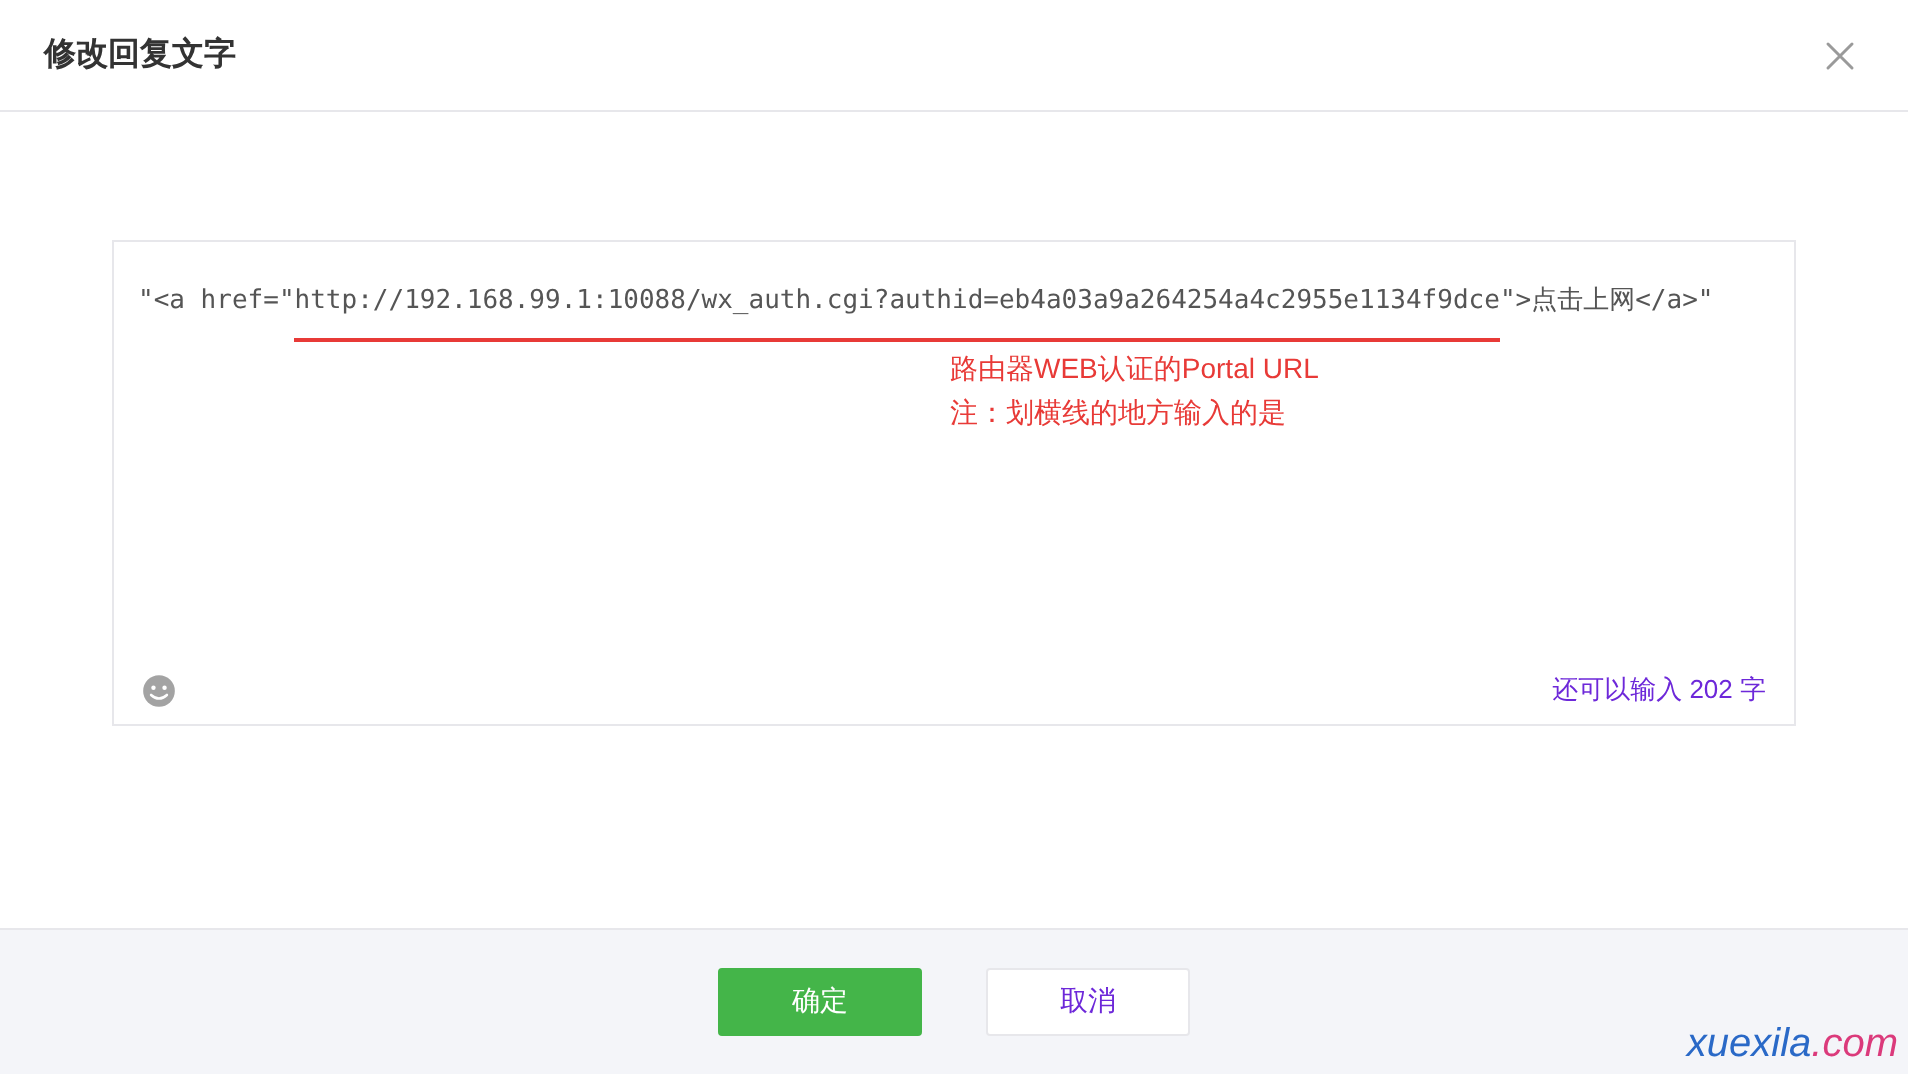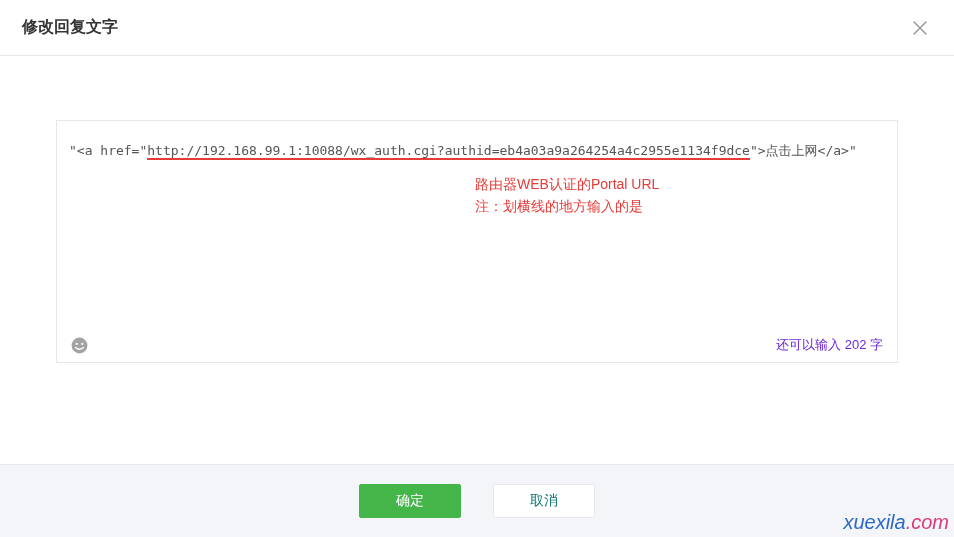--- a/index.html
+++ b/index.html
@@ -71,21 +71,21 @@
     color: #555;
     line-height: 1.5;
     white-space: nowrap;
   }
   .link-prefix, .link-suffix {
     color: #555;
   }
   .link-url {
     color: #555;
     border-bottom: 2px solid #e83a37;
-    padding-bottom: 0;
+    padding-bottom: 11px;
   }
   .annotation {
     position: absolute;
     top: 53px;
     left: 418px;
     color: #e83a37;
     font-family: "SimSun","宋体", sans-serif;
     font-size: 14px;
     line-height: 1.55;
   }
@@ -131,21 +131,21 @@
     justify-content: center;
     border-radius: 2px;
   }
   .btn-primary {
     background: #44b549;
     color: #fff;
     border-color: #44b549;
   }
   .btn-default {
     background: #fff;
-    color: #0f766e;
+    color: #6d28d9;
     border-color: #e7e7eb;
   }
 
   .watermark {
     position: absolute;
     right: 5px;
     bottom: 3px;
     font-family: Arial, sans-serif;
     font-size: 20px;
     font-style: italic;

